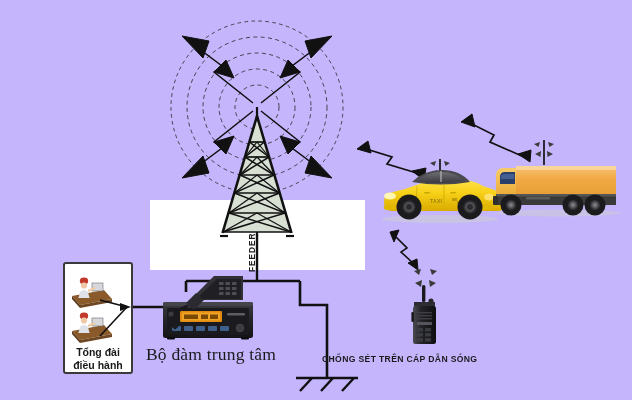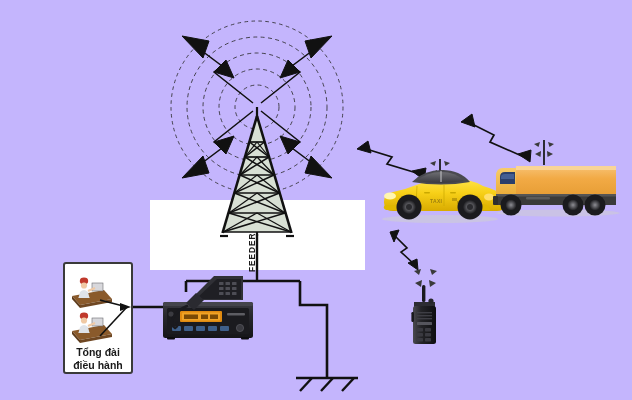--- a/index.html
+++ b/index.html
@@ -458,19 +458,21 @@
       <rect x="411.4" y="312" width="2.6" height="10" rx="1.2" fill="#1a1a1f"></rect>
     </g>
 
   </svg>
 
   <div class="lbl lbl-console" style="left:61px; top:346px;">
     <div>Tổng đài</div>
     <div>điều hành</div>
   </div>
 
+  <div class="lbl lbl-serif lbl-center-radio" style="left:146px; top:344px;">Bộ đàm trung tâm</div>
 
   <div class="lbl lbl-feeder" style="left:247px; top:272px;">FEEDER</div>
 
+  <div class="lbl lbl-surge" style="left:322px; top:354px;">CHỐNG SÉT TRÊN CÁP DẪN SÓNG</div>
 
   <div class="lbl lbl-taxi" style="left:430px; top:198px;">TAXI</div>
 
 </div>
 
 </body></html>

